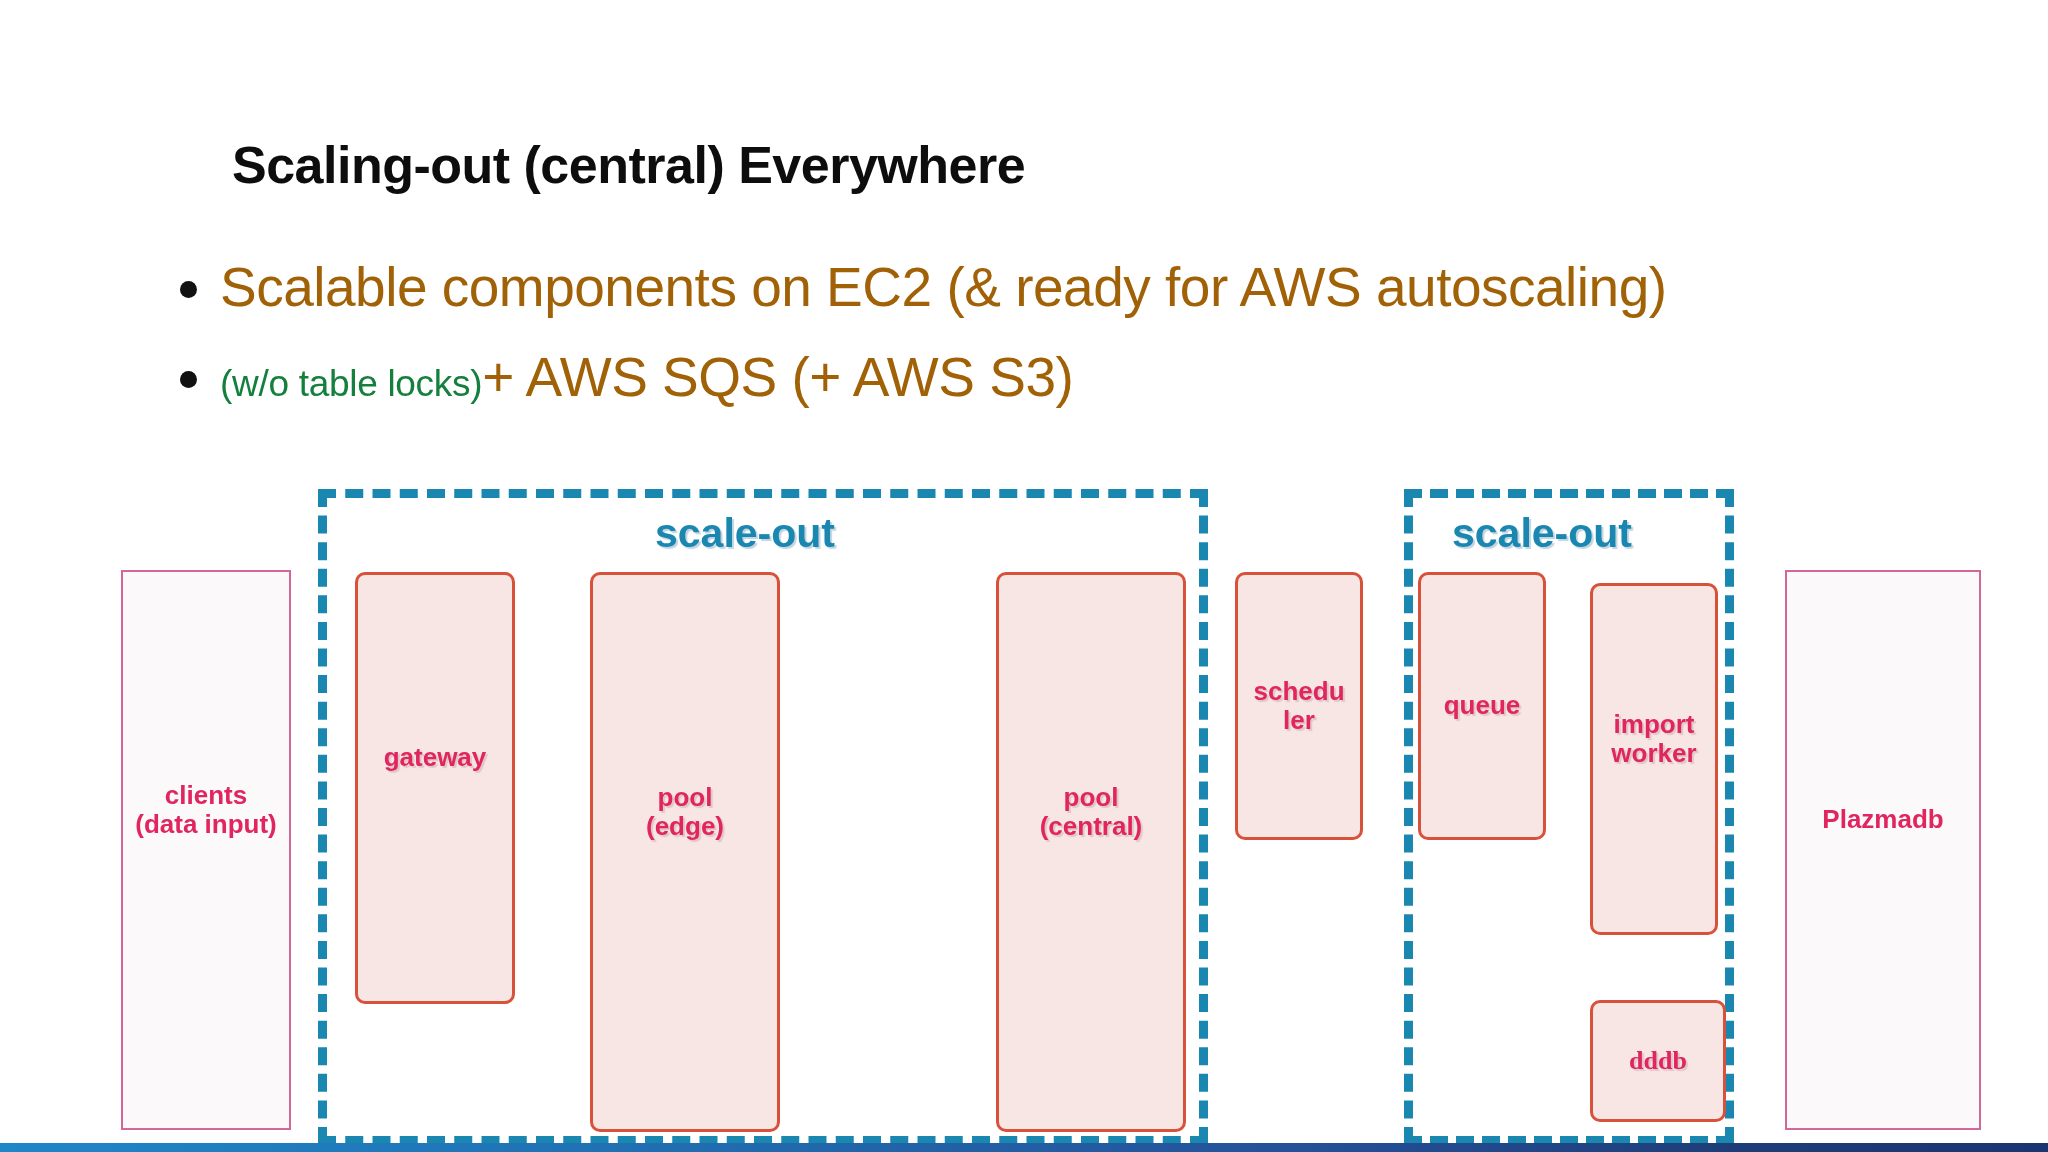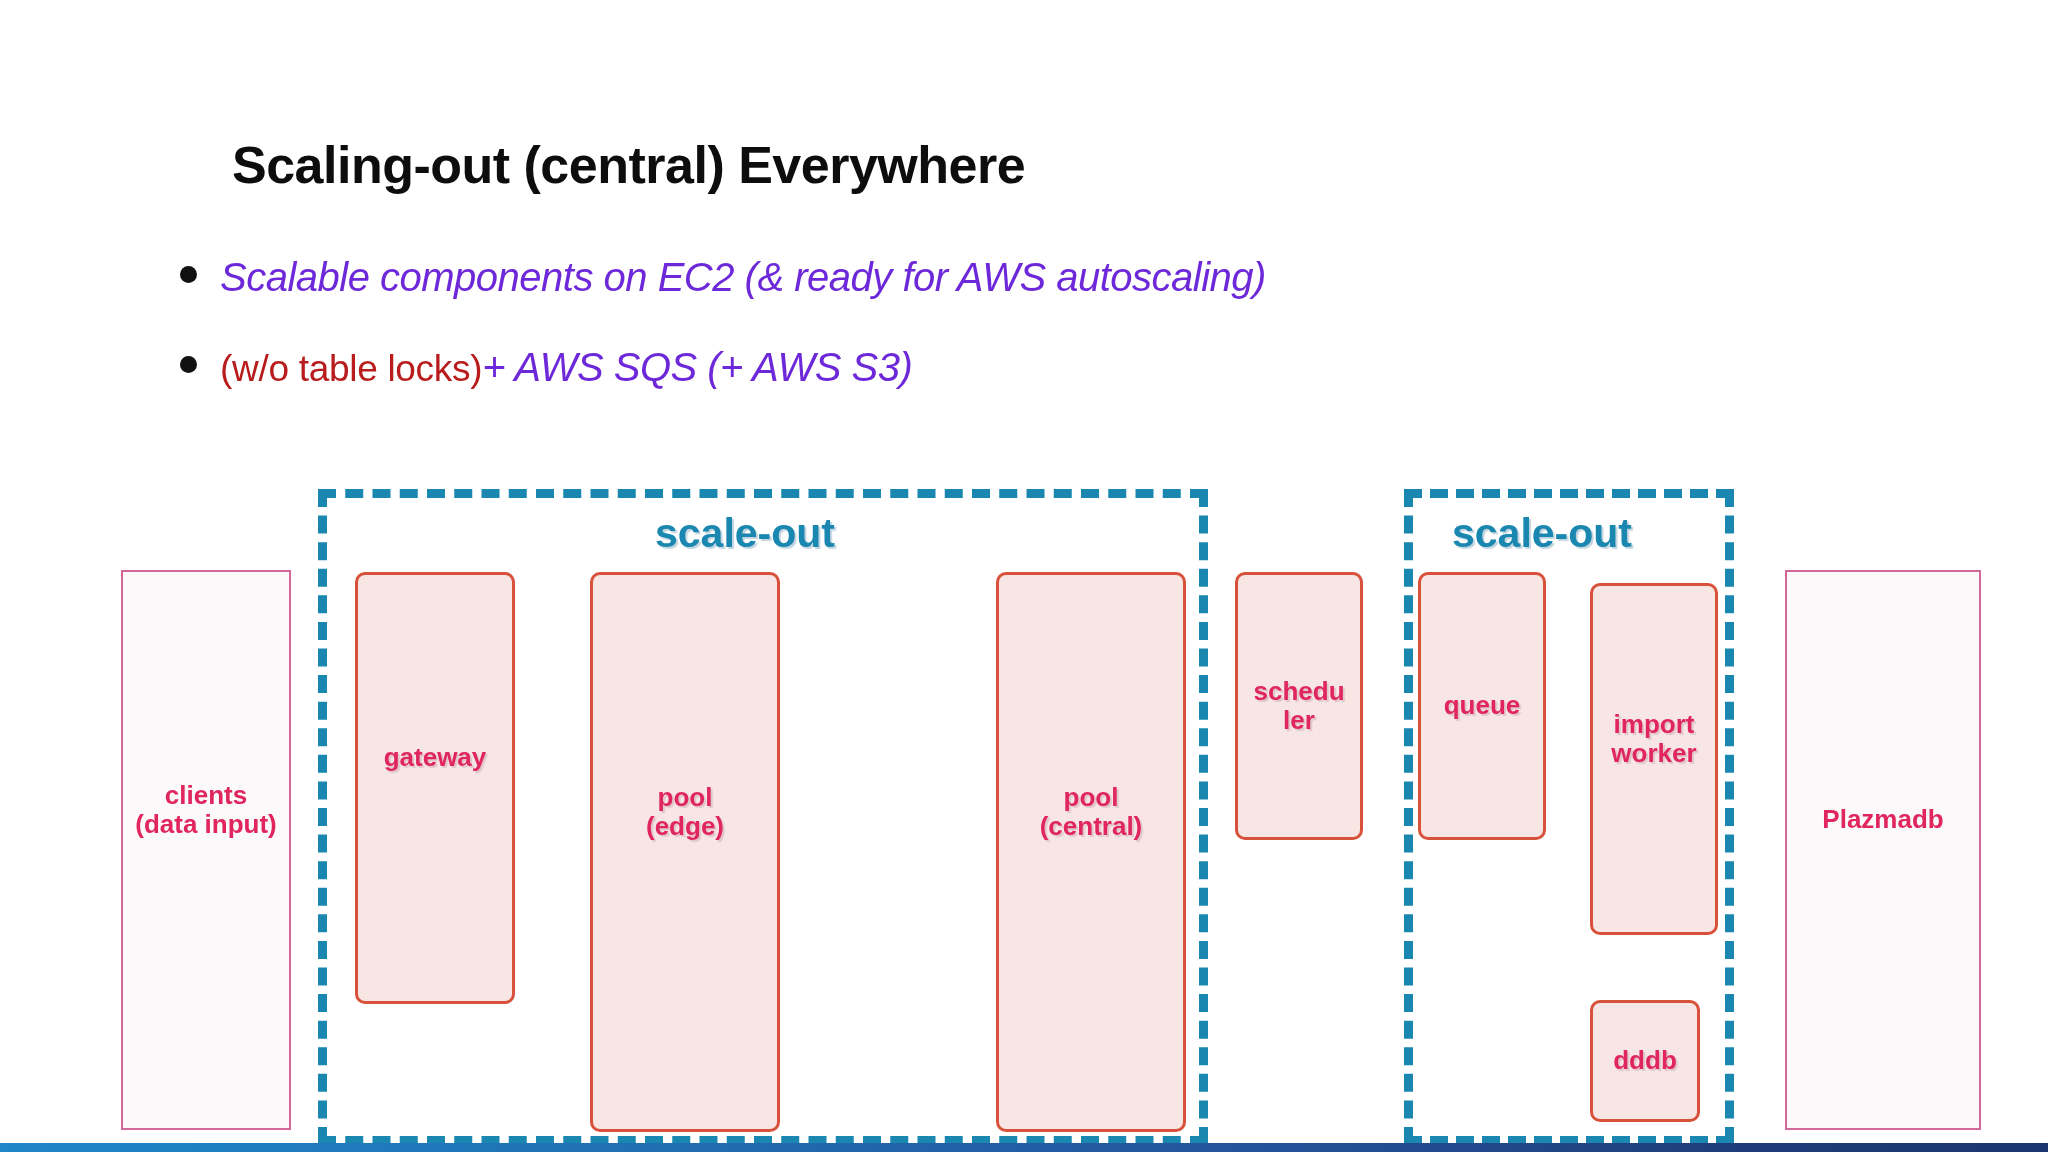--- a/index.html
+++ b/index.html
@@ -52,29 +52,28 @@
     height: 17px;
     border-radius: 50%;
     background: #111111;
     display: inline-block;
     margin-right: 23px;
     position: relative;
     top: -8px;
     flex: 0 0 auto;
   }
   .bullet-text {
-    font-size: 40px;
-    color: #6d28d9;
+    font-size: 55px;
+    color: #a16207;
     font-weight: 400;
     letter-spacing: -0.5px;
-    font-style: italic;
   }
   .bullet-text-small {
     font-size: 37px;
-    color: #b91c1c;
+    color: #15803d;
     font-weight: 400;
     letter-spacing: -0.3px;
   }
 
   
   #diagram {
     position: absolute;
     left: 0;
     top: 0;
     width: 2048px;
@@ -195,21 +194,21 @@
 
     <div class="roundbox" style="left:1418px; top:572px; width:128px; height:268px;">
       <span class="node-label">queue</span>
     </div>
 
     <div class="roundbox" style="left:1590px; top:583px; width:128px; height:352px;">
       <span class="node-label" style="position: relative; top: -20px;">import
 worker</span>
     </div>
 
-    <div class="roundbox" style="left:1590px; top:1000px; width:110px; height:122px;">
+    <div class="roundbox" style="left:1590px; top:1000px; width:136px; height:122px;font-family:Liberation Serif, serif;">
       <span class="node-label">dddb</span>
     </div>
 
     <div class="plainbox" style="left:1785px; top:570px; width:196px; height:560px;">
       <span class="node-label plain" style="position: relative; top: -30px;">Plazmadb</span>
     </div>
 
   </div>
 
   <div id="bottom-bar"></div>

